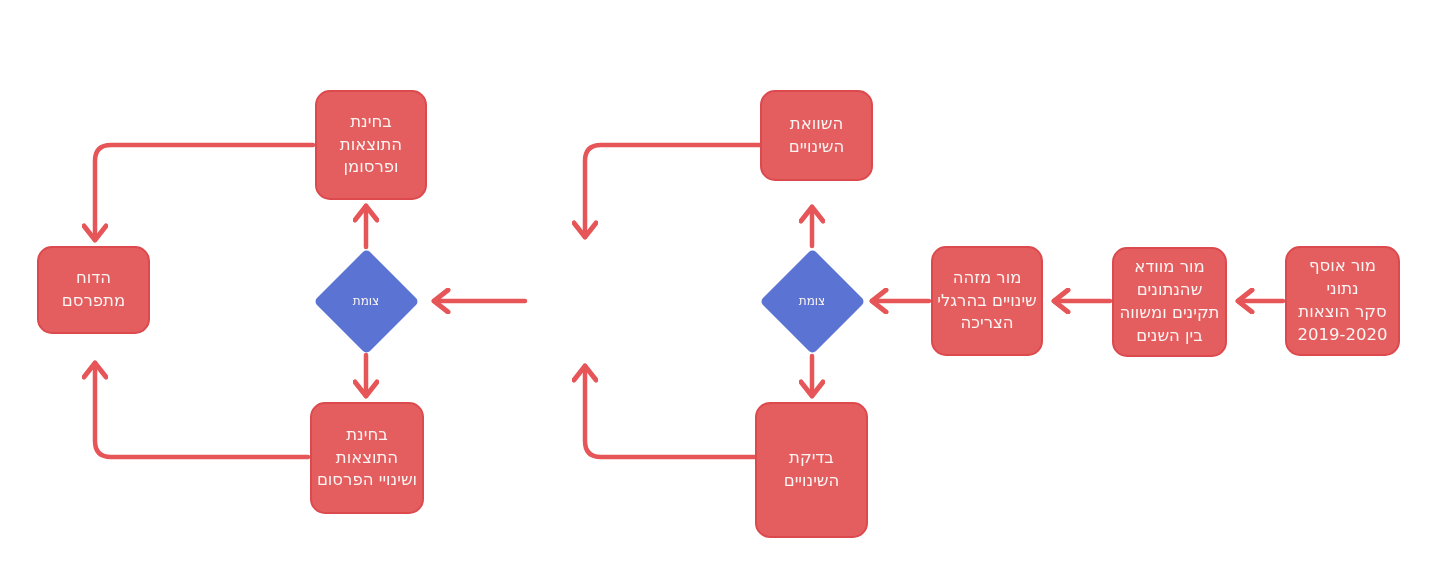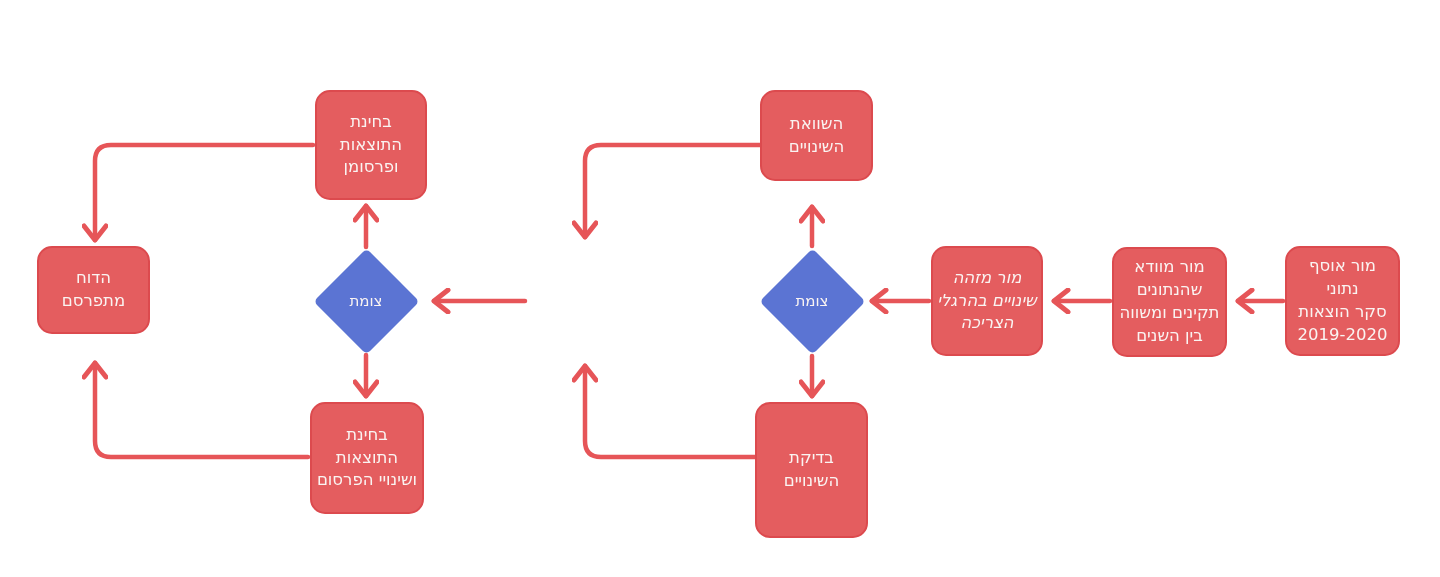--- a/index.html
+++ b/index.html
@@ -62,33 +62,33 @@
   }
   .junction .diamond-shape {
     position: absolute;
     inset: 15.5px;
     background: var(--junction-fill);
     border-radius: 5px;
     transform: rotate(45deg);
   }
   .junction .junction-label {
     position: relative;
-    font-size: 15px;
+    font-size: 12px;
     white-space: pre-line;
   }
   
   #n-published        { left:  37px; top: 246px; width: 113px; height: 88px; }
   #n-examine-publish  { left: 315px; top:  90px; width: 112px; height: 110px; }
   #n-examine-revise   { left: 310px; top: 402px; width: 114px; height: 112px; }
   #n-junction2        { left: 313px; top: 248px; width: 106px; height: 106px; }
   #n-report           { left: 527px; top: 243px; width: 121px; height: 117px; }
   #n-compare          { left: 760px; top:  90px; width: 113px; height: 91px; }
   #n-check            { left: 755px; top: 402px; width: 113px; height: 136px; }
   #n-junction1        { left: 759px; top: 248px; width: 106px; height: 106px; }
-  #n-identify         { left: 931px; top: 246px; width: 112px; height: 110px; font-style: italic; }
+  #n-identify         { left: 931px; top: 246px; width: 112px; height: 110px; }
   #n-verify           { left:1112px; top: 247px; width: 115px; height: 110px; }
   #n-collect          { left:1285px; top: 246px; width: 115px; height: 110px; }
 </style>
 </head>
 <body>
 
 <div class="canvas">
 
   <svg class="edges" width="1440" height="577" viewBox="0 0 1440 577">
     <defs>

